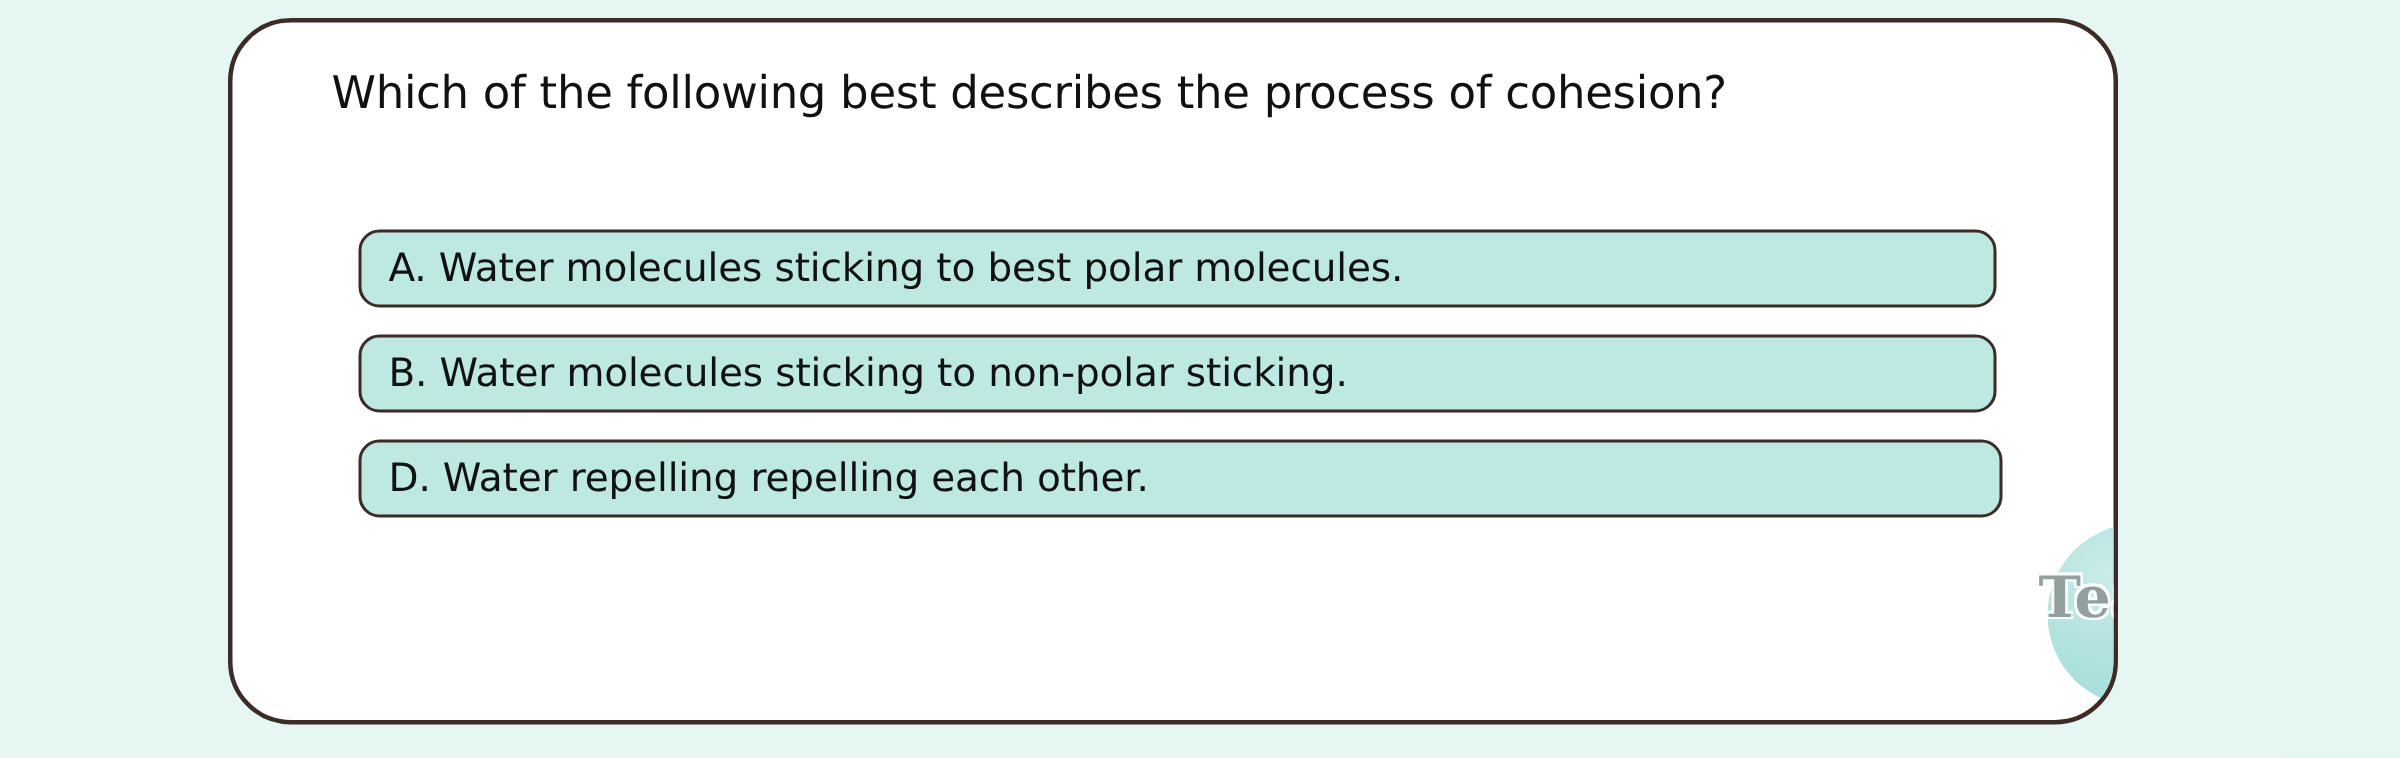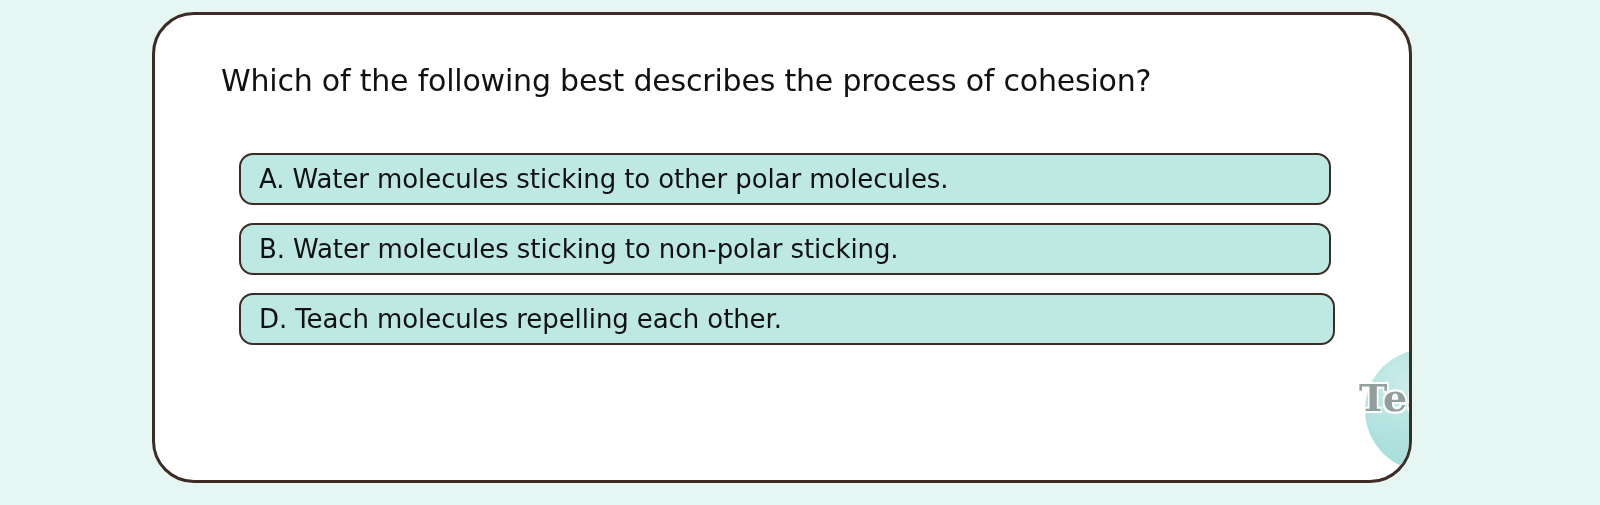--- a/index.html
+++ b/index.html
@@ -22,21 +22,21 @@
     height: 471px;
     box-sizing: border-box;
     background: #ffffff;
     border: 3px solid #3d2b25;
     border-radius: 42px;
     overflow: hidden;
   }
   #question-text {
     position: absolute;
     left: 66px;
-    top: 46px;
+    top: 28px;
     font-size: 30px;
     line-height: 40px;
     color: #111111;
     font-family: "DejaVu Sans", sans-serif;
     white-space: nowrap;
     letter-spacing: -0.2px;
   }
   #options-list {
     position: absolute;
     left: 84px;
@@ -124,34 +124,34 @@
 <body>
 
 <div id="quiz-card">
 
   <div id="question-text">Which of the following best describes the process of cohesion?</div>
 
   <div id="options-list">
 
     <div class="option-row">
       <div class="option-box">
-        <span class="option-label">A. Water molecules sticking to other polar molecules.</span>
+        <span class="option-label">A. Water molecules sticking to best polar molecules.</span>
       </div>
     </div>
 
     <div class="option-row">
       <div class="option-box">
         <span class="option-label">B. Water molecules sticking to non-polar sticking.</span>
       </div>
     </div>
 
 
     <div class="option-row">
       <div class="option-box">
-        <span class="option-label">D. Teach molecules repelling each other.</span>
+        <span class="option-label">D. Water repelling repelling each other.</span>
       </div>
     </div>
 
   </div>
 
   <div id="watermark">
     <div class="wm-bubble-main"></div>
 
     <div class="wm-text">Teach Me</div>
   </div>

